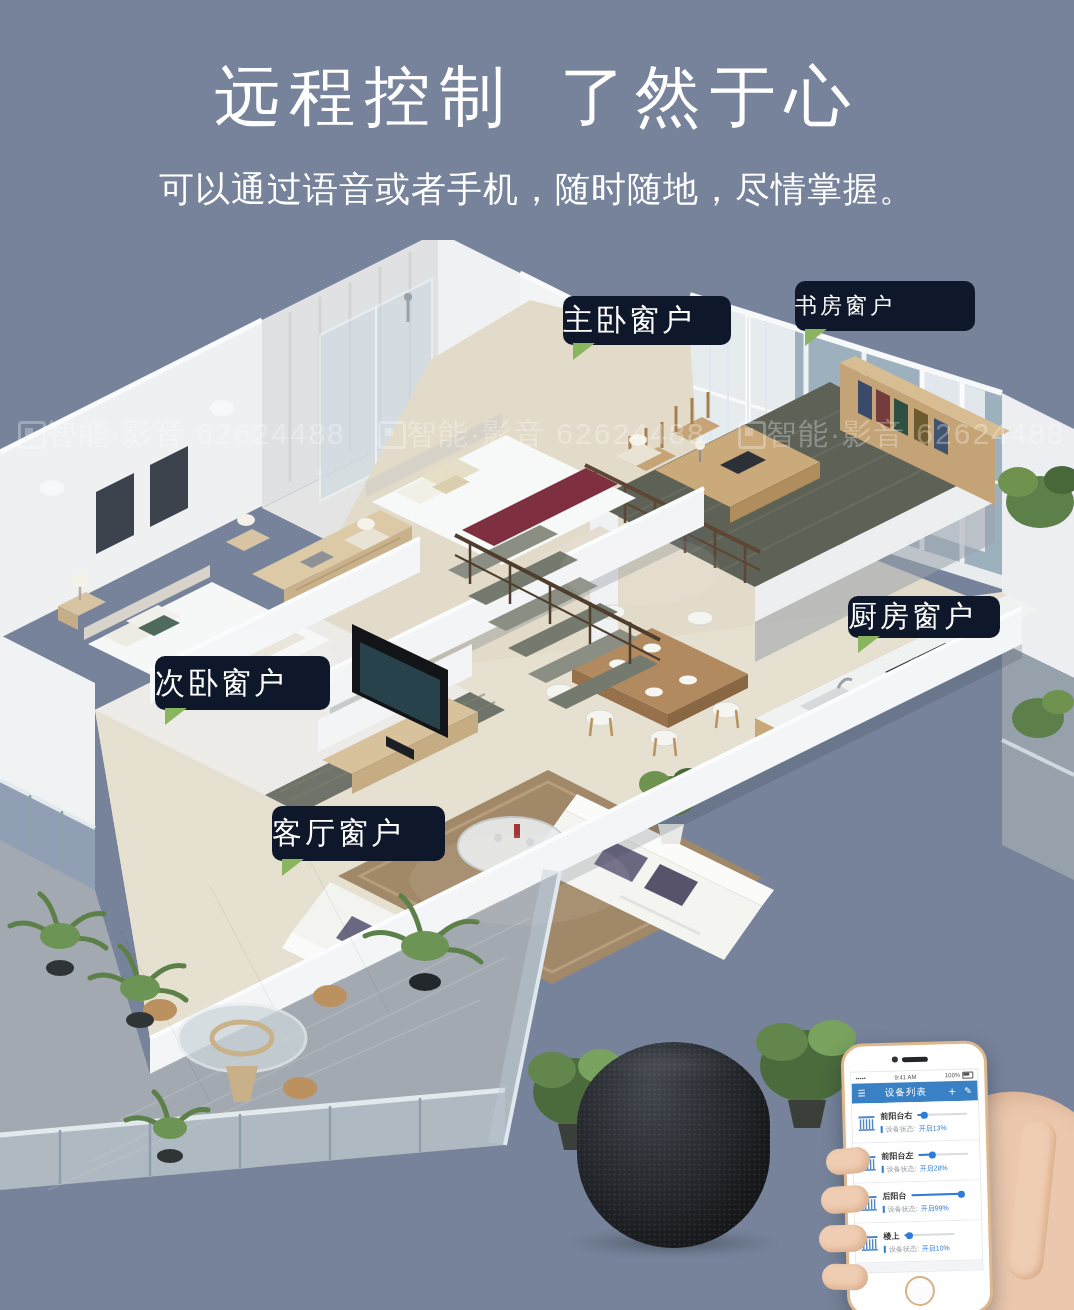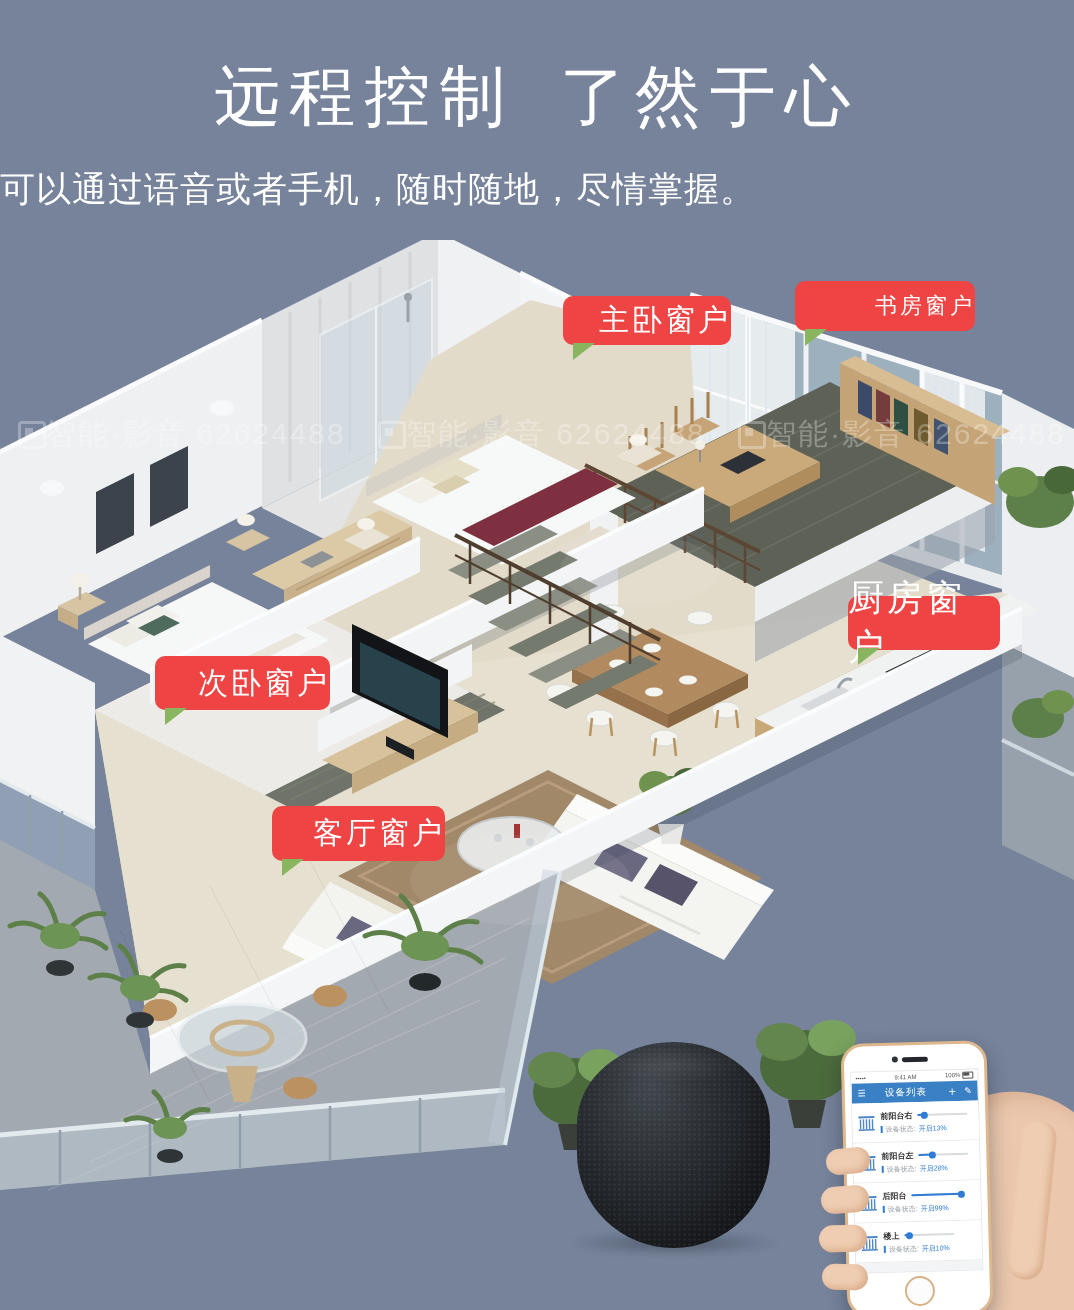--- a/index.html
+++ b/index.html
@@ -8,46 +8,46 @@
     background:#76839a;
     font-family:"Liberation Sans","DejaVu Sans",sans-serif;
     margin:0 auto;
   }
   
   .title{
     position:absolute;top:52px;left:0;width:100%;text-align:center;
     font-size:66px;font-weight:500;color:#ffffff;letter-spacing:9px;word-spacing:18px;
   }
   .subtitle{
-    position:absolute;top:166px;left:0;width:100%;text-align:left;
+    position:absolute;top:166px;left:0;width:100%;text-align:center;
     font-size:35px;font-weight:400;color:#ffffff;letter-spacing:1px;
   }
   
   .house{position:absolute;left:0;top:240px;width:1074px;height:960px;z-index:1;}
   
   .wm{
     position:absolute;top:414px;color:rgba(255,255,255,0.30);font-size:30px;
     letter-spacing:2px;white-space:nowrap;z-index:2;display:flex;align-items:center;
   }
   .wm-logo{display:inline-block;width:22px;height:22px;border:3px solid rgba(255,255,255,0.30);
     border-radius:4px;position:relative;}
   .wm-logo::after{content:"";position:absolute;left:4px;top:4px;width:8px;height:8px;
     background:rgba(255,255,255,0.30);}
   
   .callout{
-    position:absolute;background:#ef4444;color:#fff;border-radius:10px;z-index:3;
-    display:flex;align-items:center;justify-content:flex-end;letter-spacing:3px;font-weight:400;
+    position:absolute;background:#0f172a;color:#fff;border-radius:10px;z-index:3;
+    display:flex;align-items:center;justify-content:flex-start;letter-spacing:3px;font-weight:400;
   }
   .callout::after{
     content:"";position:absolute;left:10px;bottom:-15px;width:0;height:0;
     border-top:17px solid #8ab55f;border-right:22px solid transparent;
   }
   #callout-master{left:563px;top:296px;width:168px;height:49px;font-size:30px;}
   #callout-study{left:795px;top:281px;width:180px;height:50px;font-size:22px;}
-  #callout-kitchen{left:848px;top:596px;width:152px;height:54px;font-size:36px;}
+  #callout-kitchen{left:848px;top:596px;width:152px;height:42px;font-size:29px;}
   #callout-second{left:155px;top:656px;width:175px;height:54px;font-size:30px;}
   #callout-living{left:272px;top:806px;width:173px;height:55px;font-size:30px;}
   
   .speaker-shadow{
     position:absolute;left:567px;top:1230px;width:214px;height:26px;z-index:4;
     background:radial-gradient(ellipse at center, rgba(10,14,20,0.35), rgba(10,14,20,0) 70%);
     filter:blur(3px);
   }
   .speaker{
     position:absolute;left:577px;top:1042px;width:193px;height:206px;z-index:5;

